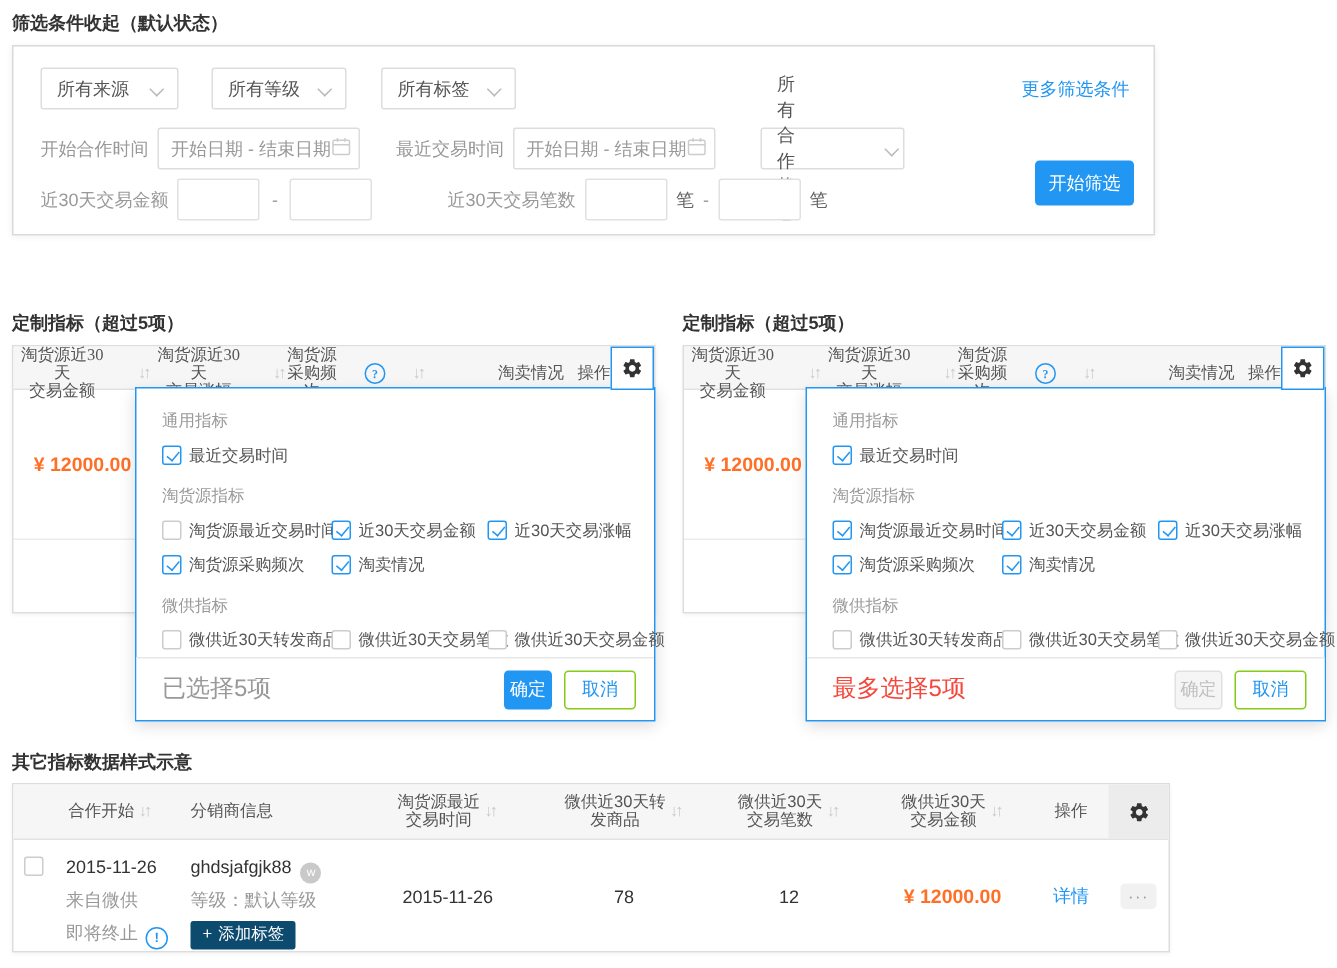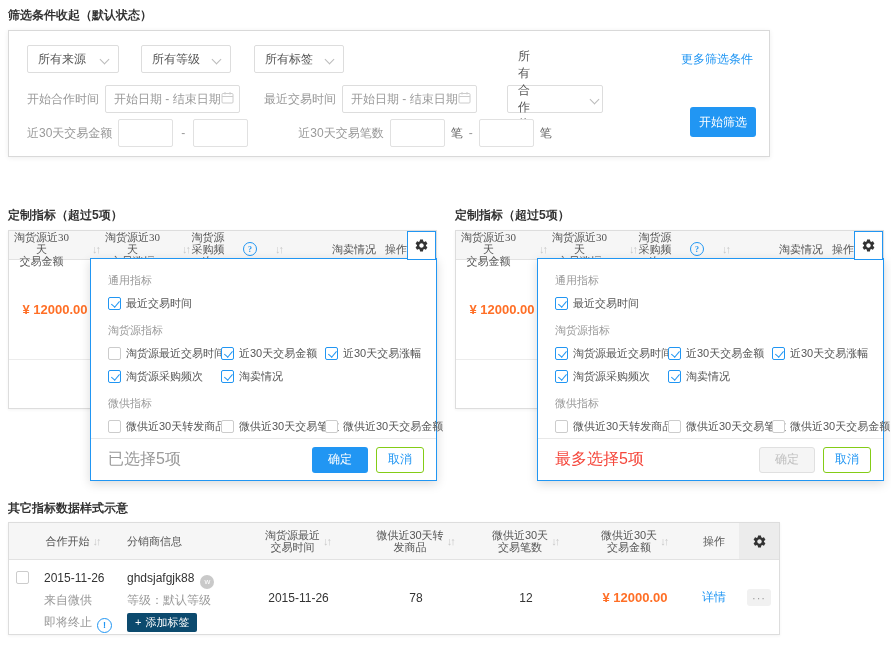--- a/index.html
+++ b/index.html
@@ -52,21 +52,21 @@
   .dd-item{display:flex;align-items:center;gap:5px;font-size:11px;color:#555;white-space:nowrap;cursor:pointer;}
   .cb{width:13px;height:13px;border:1px solid #ccc;border-radius:2px;background:#fff;display:inline-block;
     position:relative;box-sizing:border-box;flex:none;cursor:pointer;}
   .cb.checked{border-color:#2196f3;}
   .cb.checked::after{content:"";position:absolute;left:3.5px;top:0.5px;width:3.5px;height:7px;
     border:solid #2196f3;border-width:0 1.8px 1.8px 0;transform:rotate(40deg);}
   .dd-footer{position:absolute;bottom:0;left:0;right:0;height:42px;border-top:1px solid #e8e8e8;display:flex;
     align-items:center;padding:0 12px 0 17px;box-sizing:border-box;background:#fff;}
   .dd-status{color:#999;flex:1;font-size:16px;}
   .dd-status.warn{color:#f5483d;}
-  .btn-ok{width:56px;height:26px;background:#2196f3;color:#fff;border-radius:3px;display:flex;align-items:center;
+  .btn-ok{width:32px;height:26px;background:#2196f3;color:#fff;border-radius:3px;display:flex;align-items:center;
     justify-content:center;margin-right:8px;box-sizing:border-box;cursor:pointer;}
   .btn-ok.disabled{background:#f5f5f5;color:#c0c0c0;border:1px solid #e0e0e0;cursor:default;}
   .btn-cancel{width:48px;height:26px;background:#fff;color:#2196f3;border:1px solid #84cc16;border-radius:3px;
     display:flex;align-items:center;justify-content:center;box-sizing:border-box;cursor:pointer;}
 
   
   #other-block{position:absolute;left:8px;top:500px;width:772px;height:135px;}
   .otable{position:absolute;top:22px;left:0;width:772px;height:113px;border:1px solid #ddd;box-sizing:border-box;
     background:#fff;box-shadow:0 1px 3px rgba(0,0,0,.05);}
   .oheader{display:grid;grid-template-columns:27px 75px 125px 125px 110px 110px 108px 50px 40px;height:36px;

